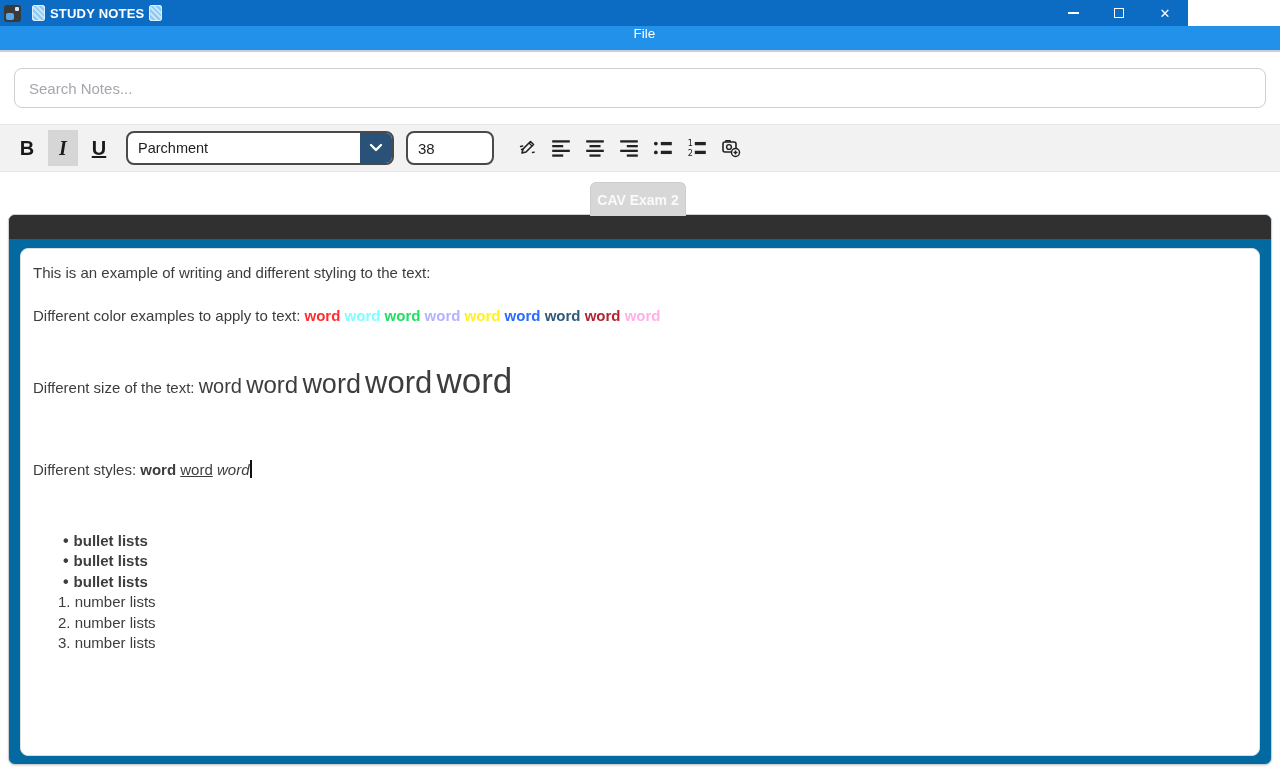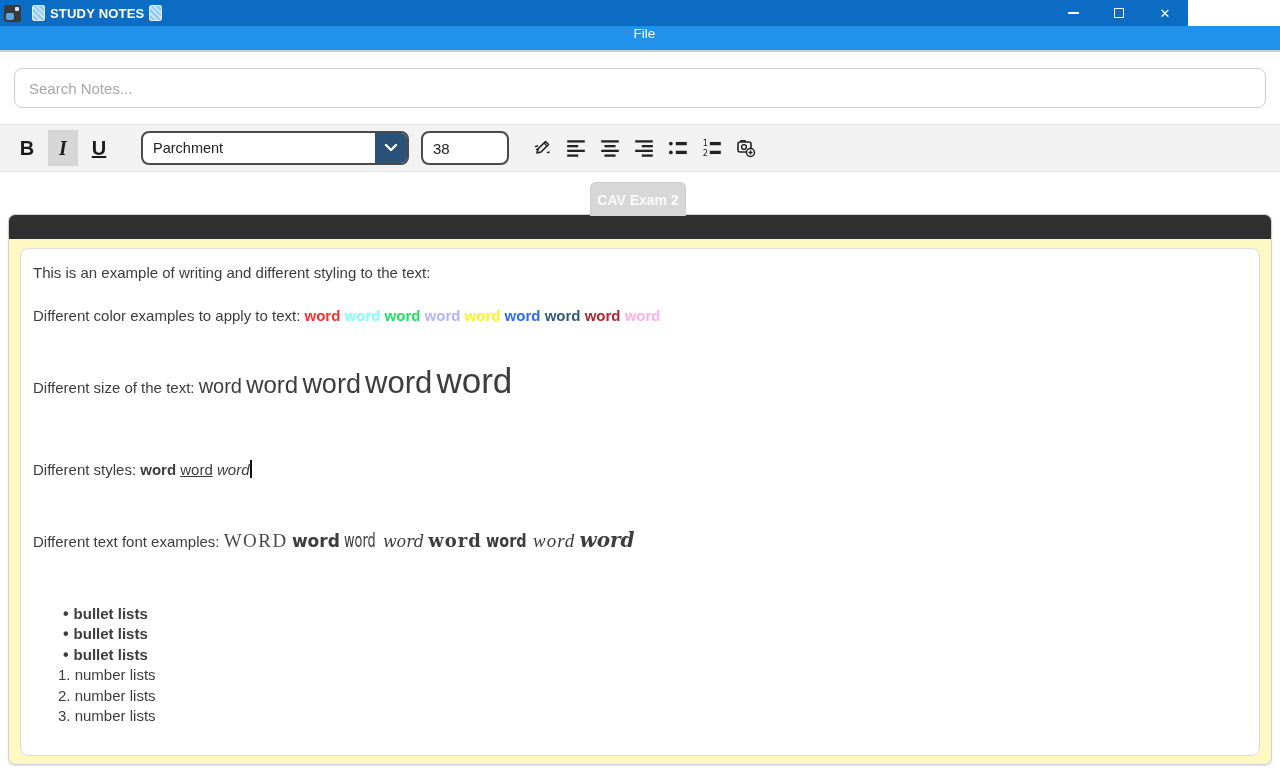--- a/index.html
+++ b/index.html
@@ -42,38 +42,38 @@
   .toolbar { position:absolute; left:0; top:124px; width:1280px; height:48px;
     background:#f2f2f2; border-top:1px solid #e6e6e6; border-bottom:1px solid #e6e6e6;
     display:flex; align-items:center; padding-left:14px; }
   .fmt-btn { min-width:26px; height:36px; display:flex; align-items:center;
     justify-content:center; font-size:20px; color:#1a1a1a; margin-right:8px; cursor:default; }
   .fmt-bold { font-weight:800; }
   .fmt-italic { font-family:"Liberation Serif",serif; font-style:italic; font-weight:700;
     background:#d6d6d6; width:30px; }
   .fmt-underline { font-weight:700; text-decoration:underline; }
   .font-select { width:268px; height:34px; background:#fff; border:2px solid #4a4a4a;
-    border-radius:8px; display:flex; align-items:center; margin-left:21px; overflow:hidden; }
+    border-radius:8px; display:flex; align-items:center; margin-left:6px; overflow:hidden; }
   .font-select-value { flex:1; font-size:14.5px; color:#222; padding-left:10px; }
   .font-select-chevron { width:32px; height:34px; background:#2a5278; display:flex;
     align-items:center; justify-content:center; border-radius:0 5px 5px 0; }
   .size-input { width:88px; height:34px; margin-left:12px; border:2px solid #4a4a4a;
     border-radius:8px; font-size:15px; color:#222; padding:0 10px; outline:none;
     font-family:"Liberation Sans",sans-serif; background:#fff; }
   .tool-icon-btn { width:34px; height:36px; display:flex; align-items:center;
     justify-content:center; cursor:default; }
   .tool-icon-btn svg { display:block; }
 
   
   .note-tab { position:absolute; left:590px; top:182px; width:96px; height:34px;
     background:#d7d7d7; border:1px solid #cccccc; border-bottom:none;
     border-radius:6px 6px 0 0; display:flex; align-items:center; justify-content:center;
     color:#fafafa; font-size:14px; font-weight:700; z-index:3; }
   .editor-panel { position:absolute; left:8px; top:214px; width:1264px; height:551px;
-    border:1px solid #cfcfcf; border-radius:7px; background:#fef9c3; z-index:2;
+    border:1px solid #cfcfcf; border-radius:7px; background:#0369a1; z-index:2;
     box-shadow:0 1px 2px rgba(0,0,0,.12); }
   .editor-header { width:100%; height:24px; background:#303030; border-radius:6px 6px 0 0; }
   .editor-area { position:absolute; left:11px; top:33px; width:1240px; height:508px;
     border:1px solid #dcdcdc; border-radius:8px; background:#fff; padding:12px 12px 0 12px;
     color:#3d3d3d; font-size:15px; overflow:hidden; }
 
   
   .line { line-height:1.36; }
   .line-intro { margin-top:2px; }
   .line-colors { margin-top:23px; }
@@ -237,23 +237,20 @@
     </div>
 
     <div class="line line-sizes">
       <span>Different size of the text: </span><span><span style="font-size: 20px;">word</span> <span style="font-size: 24px;">word</span> <span style="font-size: 27px;">word</span> <span style="font-size: 31px;">word</span> <span style="font-size: 35px;">word</span></span>
     </div>
 
     <div class="line line-styles">
       <span>Different styles: </span><span><span class="st-bold">word</span> <span class="st-underline">word</span> <span class="st-italic">word</span><span class="caret"></span></span>
     </div>
 
-    <div class="line line-fonts">
-      <span>Different text font examples: </span><span><span class="f-copperplate">WORD</span> <span class="f-cooper">word</span> <span class="f-condensed">word</span> <span class="f-script">word</span> <span class="f-bookman">word</span> <span class="f-britannic">word</span> <span class="f-cursive">word</span> <span class="f-blackletter">word</span></span>
-    </div>
 
     <ul class="bullet-list">
         <li>bullet lists</li>
         <li>bullet lists</li>
         <li>bullet lists</li>
       </ul>
     <ol class="number-list">
         <li>number lists</li>
         <li>number lists</li>
         <li>number lists</li>

